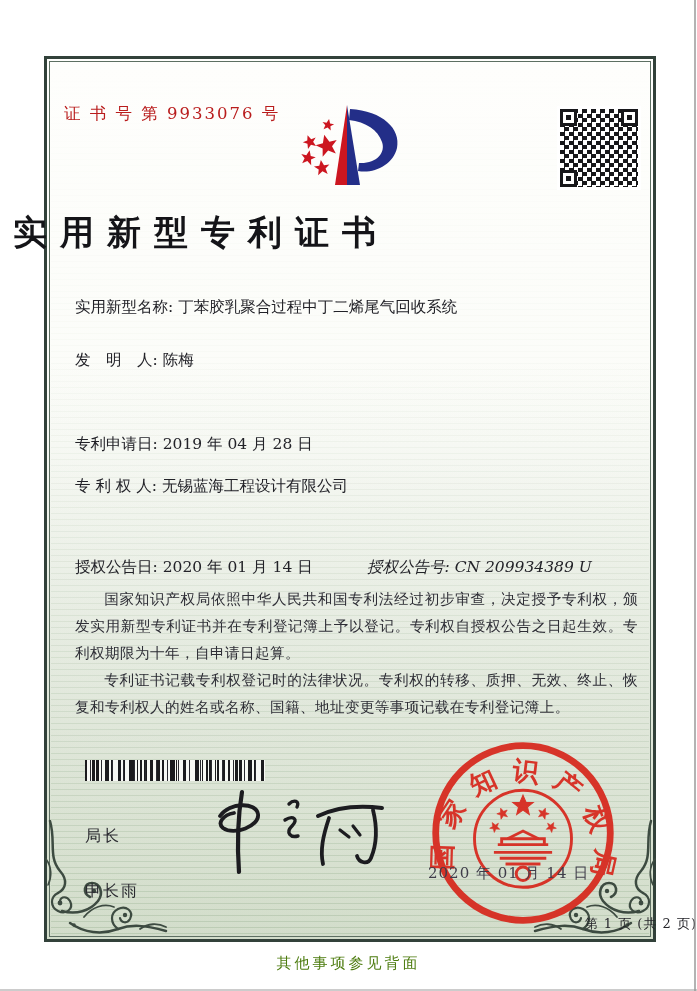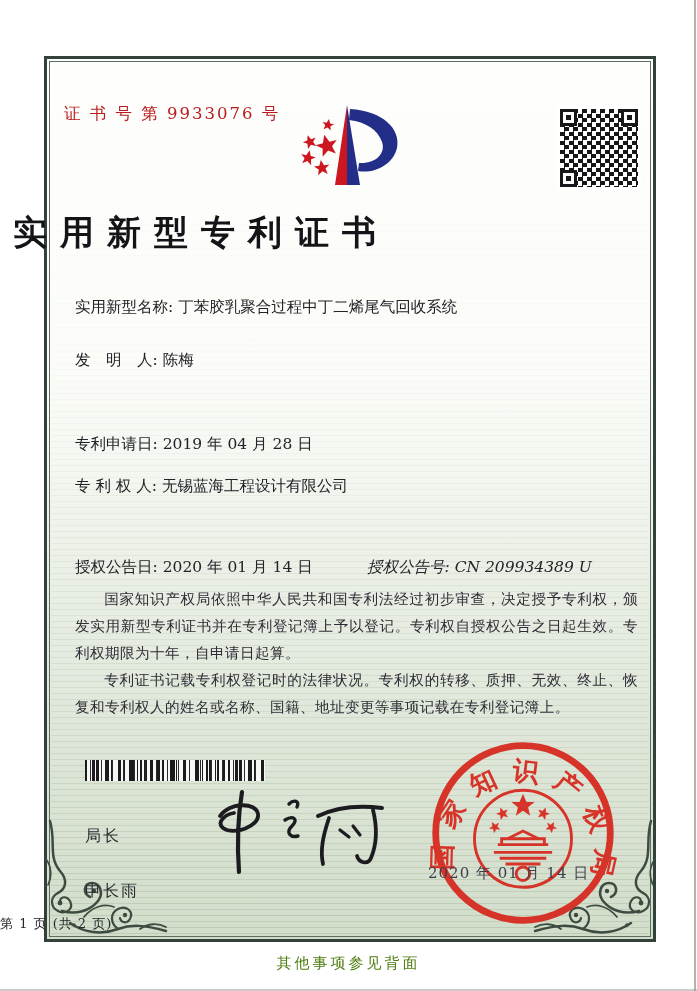--- a/index.html
+++ b/index.html
@@ -82,21 +82,21 @@
   .signature{position:absolute;left:192px;top:786px;width:205px;height:95px;}
 
   
   .seal{position:absolute;left:426px;top:736px;width:194px;height:194px;opacity:0.92;}
   .seal-date{
     position:absolute;left:428px;top:864px;font-size:15px;color:#3f3d4a;
     letter-spacing:1px;white-space:nowrap;
   }
 
   
-  .page-num{position:absolute;left:0;top:915px;width:100%;text-align:left;font-size:13px;color:#26262b;letter-spacing:1px;}
+  .page-num{position:absolute;left:0;top:915px;width:100%;text-align:right;font-size:13px;color:#26262b;letter-spacing:1px;}
   .back-note{position:absolute;left:0;top:954px;width:100%;text-align:center;font-size:15px;color:#4d7c0f;letter-spacing:3px;}
 </style>
 </head>
 <body>
 
 <div class="page">
 
   <div class="frame"></div>
 
   <svg class="corner-ornament corner-bl" viewBox="0 0 128 128">

